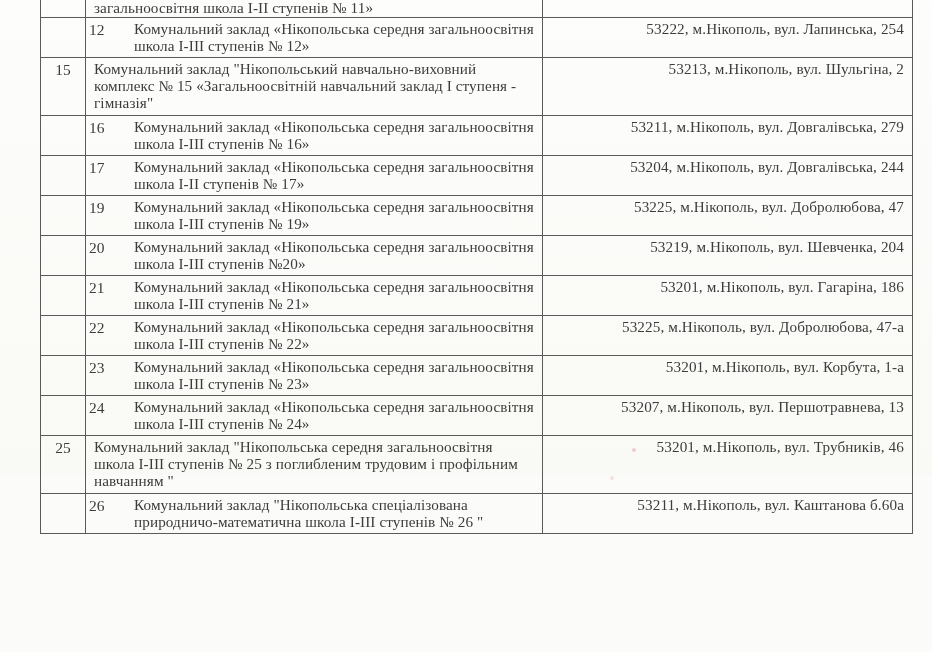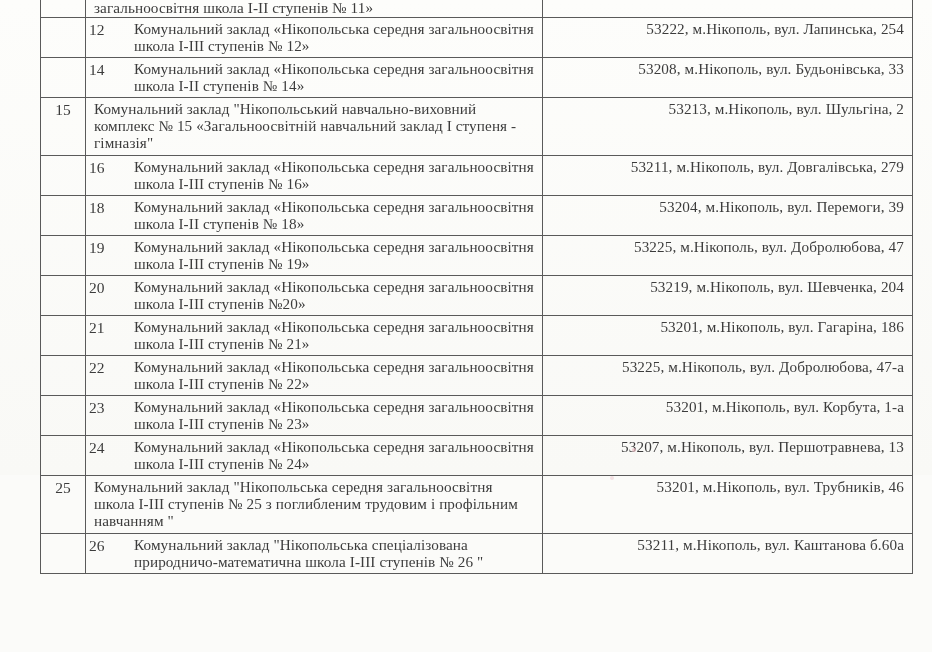--- a/index.html
+++ b/index.html
@@ -76,39 +76,34 @@
       <tr class="partial">
         <td class="num"></td>
         <td class="name" style="vertical-align:bottom;">загальноосвітня школа I-II ступенів № 11»</td>
         <td class="addr"></td>
       </tr>
       <tr class="h2">
         <td class="num">12</td>
         <td class="name">Комунальний заклад «Нікопольська середня загальноосвітня школа I-III ступенів № 12»</td>
         <td class="addr">53222, м.Нікополь, вул. Лапинська, 254</td>
       </tr>
-      <tr class="h2">
-        <td class="num">14</td>
-        <td class="name">Комунальний заклад «Нікопольська середня загальноосвітня школа I-II ступенів № 14»</td>
-        <td class="addr">53208, м.Нікополь, вул. Будьонівська, 33</td>
-      </tr>
       <tr class="h3">
         <td class="num">15</td>
         <td class="name">Комунальний заклад "Нікопольський навчально-виховний комплекс № 15 «Загальноосвітній навчальний заклад I ступеня -  гімназія"</td>
         <td class="addr">53213, м.Нікополь, вул. Шульгіна, 2</td>
       </tr>
       <tr class="h2">
         <td class="num">16</td>
         <td class="name">Комунальний заклад «Нікопольська середня загальноосвітня школа I-III ступенів № 16»</td>
         <td class="addr">53211, м.Нікополь, вул. Довгалівська, 279</td>
       </tr>
       <tr class="h2">
-        <td class="num">18</td>
-        <td class="name">Комунальний заклад «Нікопольська середня загальноосвітня школа I-II ступенів № 18»</td>
-        <td class="addr">53204, м.Нікополь, вул. Перемоги, 39</td>
+        <td class="num">17</td>
+        <td class="name">Комунальний заклад «Нікопольська середня загальноосвітня школа I-II ступенів № 17»</td>
+        <td class="addr">53204, м.Нікополь, вул. Довгалівська, 244</td>
       </tr>
       <tr class="h2">
         <td class="num">19</td>
         <td class="name">Комунальний заклад «Нікопольська середня загальноосвітня школа I-III ступенів № 19»</td>
         <td class="addr">53225, м.Нікополь, вул. Добролюбова, 47</td>
       </tr>
       <tr class="h2">
         <td class="num">20</td>
         <td class="name">Комунальний заклад «Нікопольська середня загальноосвітня школа I-III ступенів №20»</td>
         <td class="addr">53219, м.Нікополь, вул. Шевченка, 204</td>

